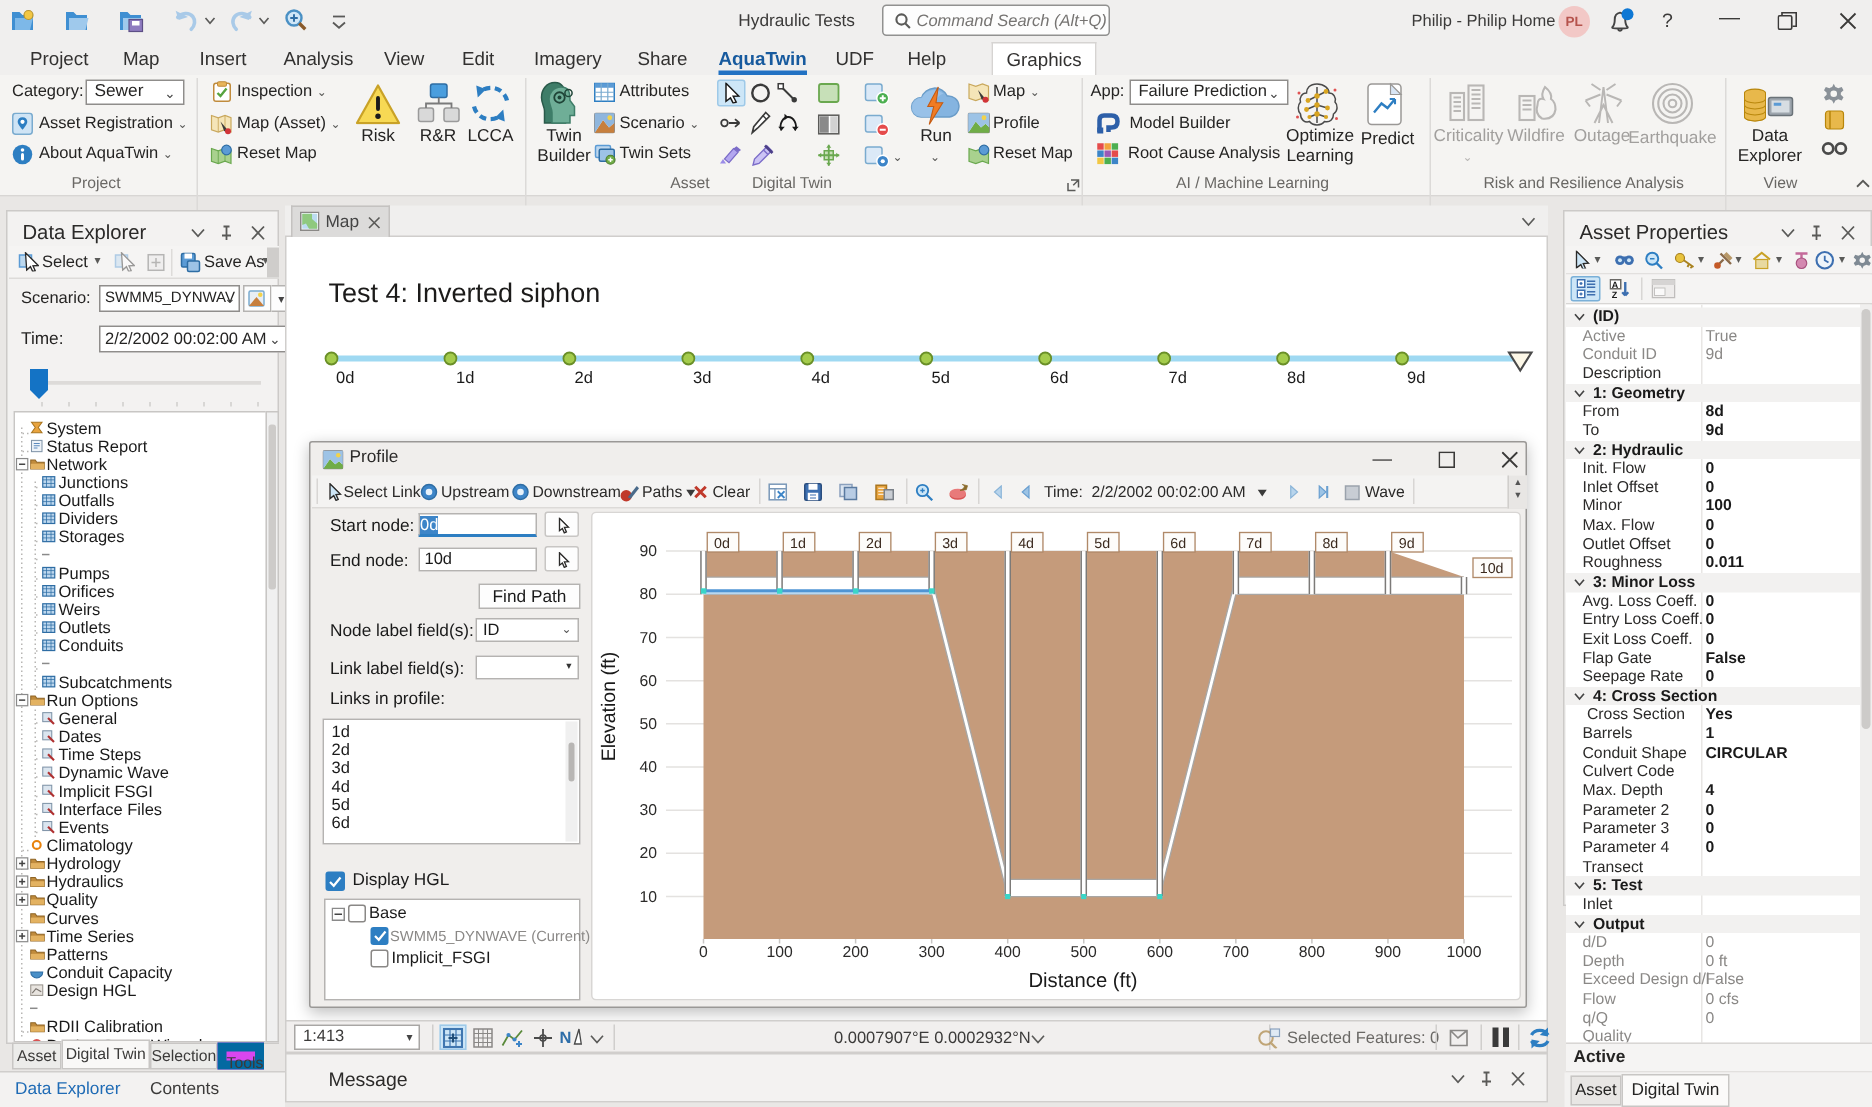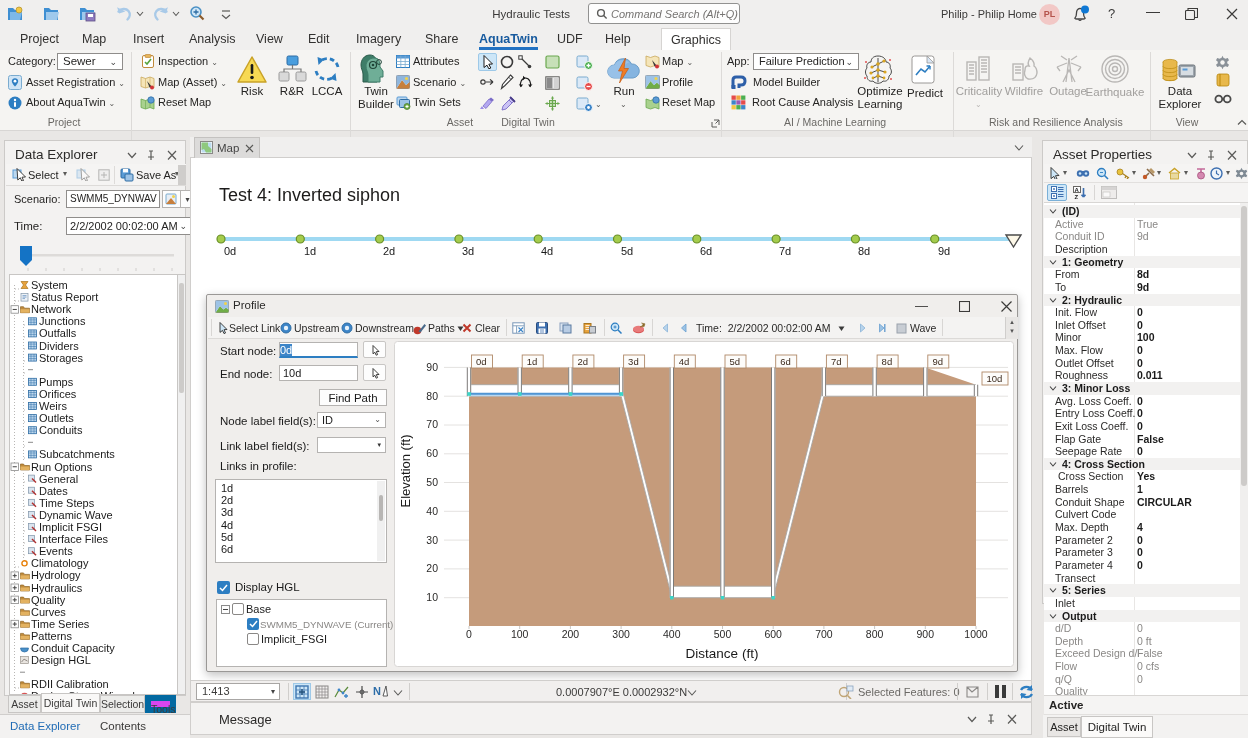--- a/index.html
+++ b/index.html
@@ -1243,21 +1243,21 @@
     <div class="abs" style="left:93px;top:330.6px;font-weight:bold;color:#1a1a1a">0</div>
     <div class="abs" style="left:11px;top:343.3px;color:#2b2a29;white-space:nowrap">Parameter 3</div>
     <div class="abs" style="left:93px;top:343.3px;font-weight:bold;color:#1a1a1a">0</div>
     <div class="abs" style="left:11px;top:355.9px;color:#2b2a29;white-space:nowrap">Parameter 4</div>
     <div class="abs" style="left:93px;top:355.9px;font-weight:bold;color:#1a1a1a">0</div>
     <div class="abs" style="left:11px;top:368.6px;color:#2b2a29;white-space:nowrap">Transect</div>
     <div class="abs" style="left:0px;top:381.2px;width:196px;height:12.6px;background:#f2f1f0"></div>
     <svg class="abs" style="left:5px;top:384.2px" width="8" height="7" viewBox="0 0 8 7">
         <path d="M1 1.5 L4 5 L7 1.5" fill="none" stroke="#444" stroke-width="1.1"></path>
       </svg>
-    <div class="abs" style="left:18px;top:381.2px;font-weight:bold;color:#1a1a1a">5: Series</div>
+    <div class="abs" style="left:18px;top:381.2px;font-weight:bold;color:#1a1a1a">5: Test</div>
     <div class="abs" style="left:11px;top:393.8px;color:#2b2a29;white-space:nowrap">Inlet</div>
     <div class="abs" style="left:0px;top:406.5px;width:196px;height:12.6px;background:#f2f1f0"></div>
     <svg class="abs" style="left:5px;top:409.5px" width="8" height="7" viewBox="0 0 8 7">
         <path d="M1 1.5 L4 5 L7 1.5" fill="none" stroke="#444" stroke-width="1.1"></path>
       </svg>
     <div class="abs" style="left:18px;top:406.5px;font-weight:bold;color:#1a1a1a">Output</div>
     <div class="abs" style="left:11px;top:419.1px;color:#8a8886;white-space:nowrap">d/D</div>
     <div class="abs" style="left:93px;top:419.1px;font-weight:normal;color:#8a8886">0</div>
     <div class="abs" style="left:11px;top:431.8px;color:#8a8886;white-space:nowrap">Depth</div>
     <div class="abs" style="left:93px;top:431.8px;font-weight:normal;color:#8a8886">0 ft</div>

